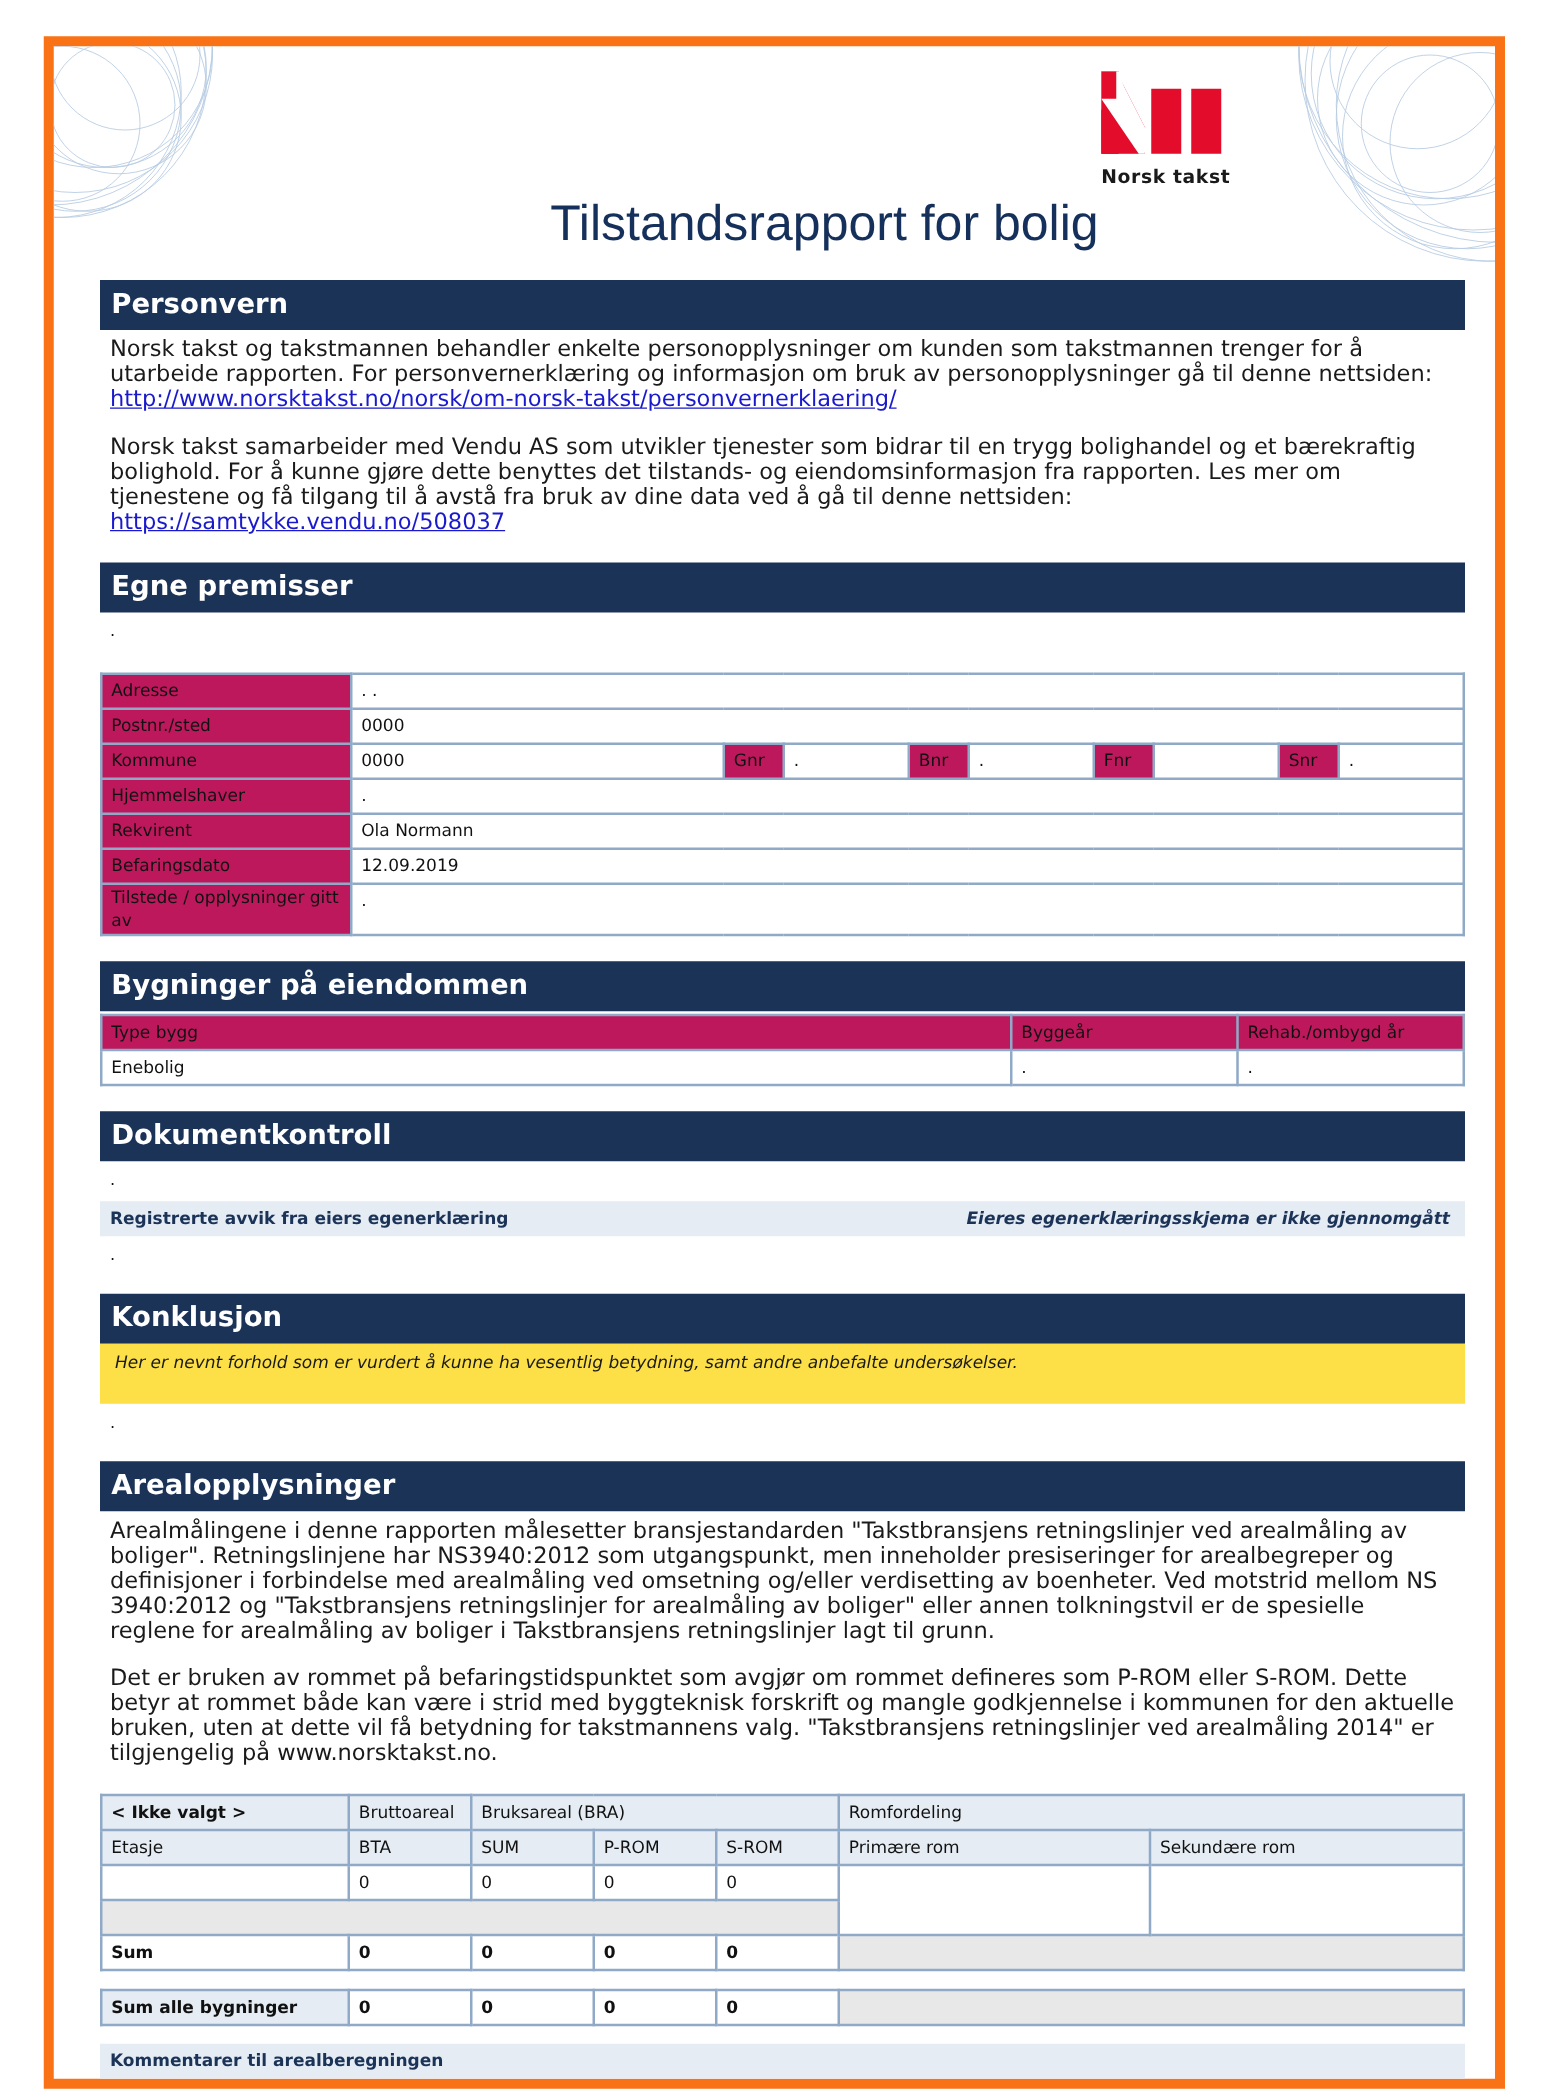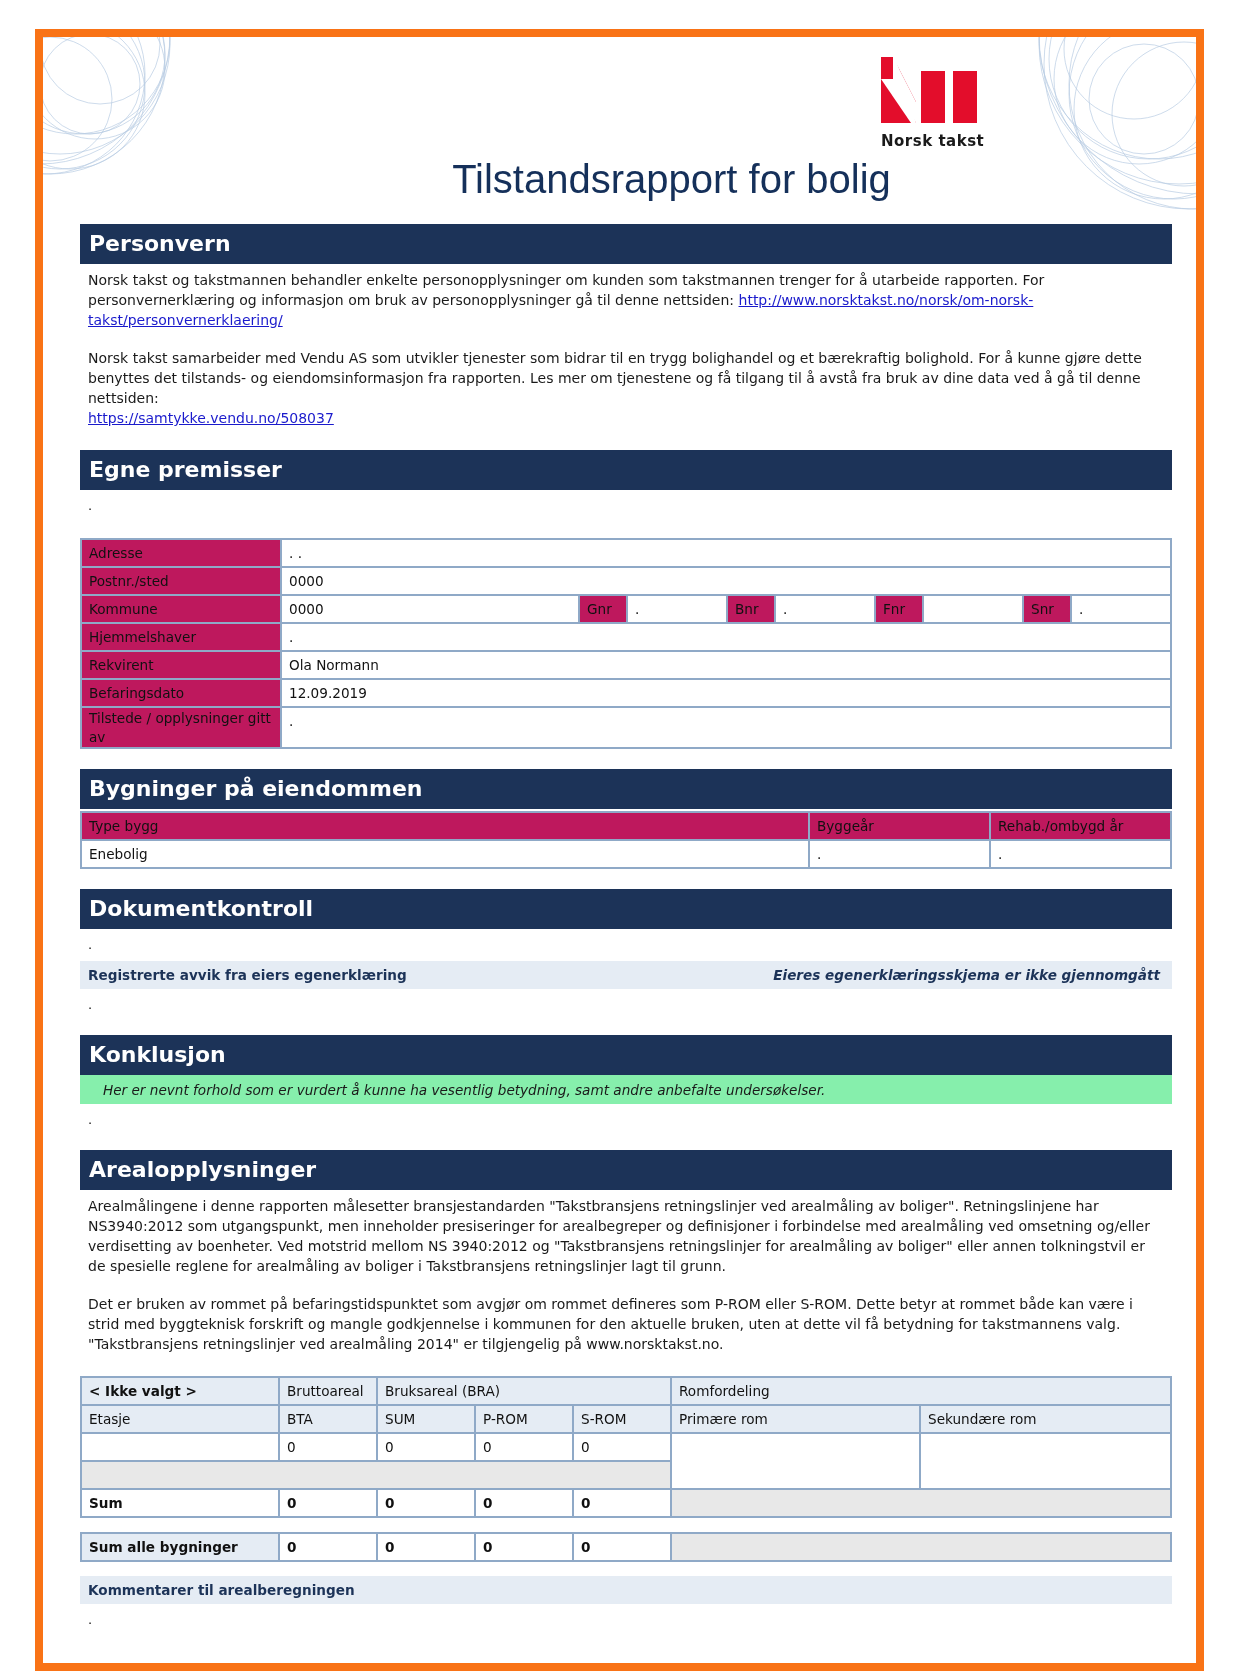--- a/index.html
+++ b/index.html
@@ -12,43 +12,43 @@
     overflow: hidden;
   }
   .spiro { position: absolute; pointer-events: none; }
   .spiro-left { left: -3px; top: -3px; width: 150px; height: 150px; }
   .spiro-right { right: -3px; top: -3px; width: 180px; height: 180px; }
 
   .logo { position: absolute; left: 838px; top: 20px; width: 110px; height: 100px; }
   .logo-text { position: absolute; left: 838px; top: 95px; font-family: "DejaVu Sans", sans-serif; font-weight: bold; font-size: 15px; color: #1a1a1a; letter-spacing: 0.5px; }
 
   .page-title {
-    position: absolute; left: 12px; width: 100%; top: 120px; text-align: center;
+    position: absolute; left: 0; width: 100%; top: 120px; text-align: center;
     font-family: "Liberation Sans", sans-serif; font-size: 40px; color: #15305a;
     padding-left: 80px;
   }
 
   .content { position: absolute; left: 37px; top: 187px; width: 1092px; }
 
   .section-header {
     background: #1c3358; color: #fff; font-family: "DejaVu Sans", sans-serif;
     font-weight: bold; font-size: 22px; height: 40px; line-height: 40px; padding-left: 9px;
   }
-  .para { font-size: 14px; line-height: 20px; padding: 6px 8px 0 8px; color: #1a1a1a; }
+  .para { font-size: 18px; line-height: 20px; padding: 6px 8px 0 8px; color: #1a1a1a; }
   .para a { color: #1a1acc; text-decoration: underline; }
   .dot { font-size: 13px; padding: 8px 8px 0 8px; height: 30px; }
 
   table.grid { width: 100%; border-collapse: collapse; font-size: 13.6px; }
   table.grid td { border: 2px solid #8fa9c7; height: 28px; padding: 0 7px; vertical-align: middle; }
   td.lbl { background: #be185d; }
   td.val { background: #fff; }
 
   .subbar { background: #e5ecf4; height: 28px; display: flex; justify-content: space-between; align-items: center; padding: 0 12px 0 8px; font-size: 13.6px; color: #1c3358; font-weight: bold; }
   .subbar .right { font-style: italic; }
-  .graybar { background: #86efac; height: 29px; line-height: 30px; padding-left: 23px; font-size: 13.6px; font-style: italic; color: #1a1a1a; }
+  .graybar { background: #fde047; height: 48px; line-height: 30px; padding-left: 12px; font-size: 13.6px; font-style: italic; color: #1a1a1a; }
 
   table.area { width: 100%; border-collapse: collapse; font-size: 13.6px; border-radius: 13px; }
   table.area td { border: 2px solid #8fa9c7; height: 28px; padding: 0 7px; text-align: left; }
   table.area td.left { text-align: left; }
   table.area td.h { background: #e5ecf4; }
   table.area td.g { background: #e8e8e8; }
   table.area td.b { font-weight: bold; }
 </style>
 </head>
 <body>

